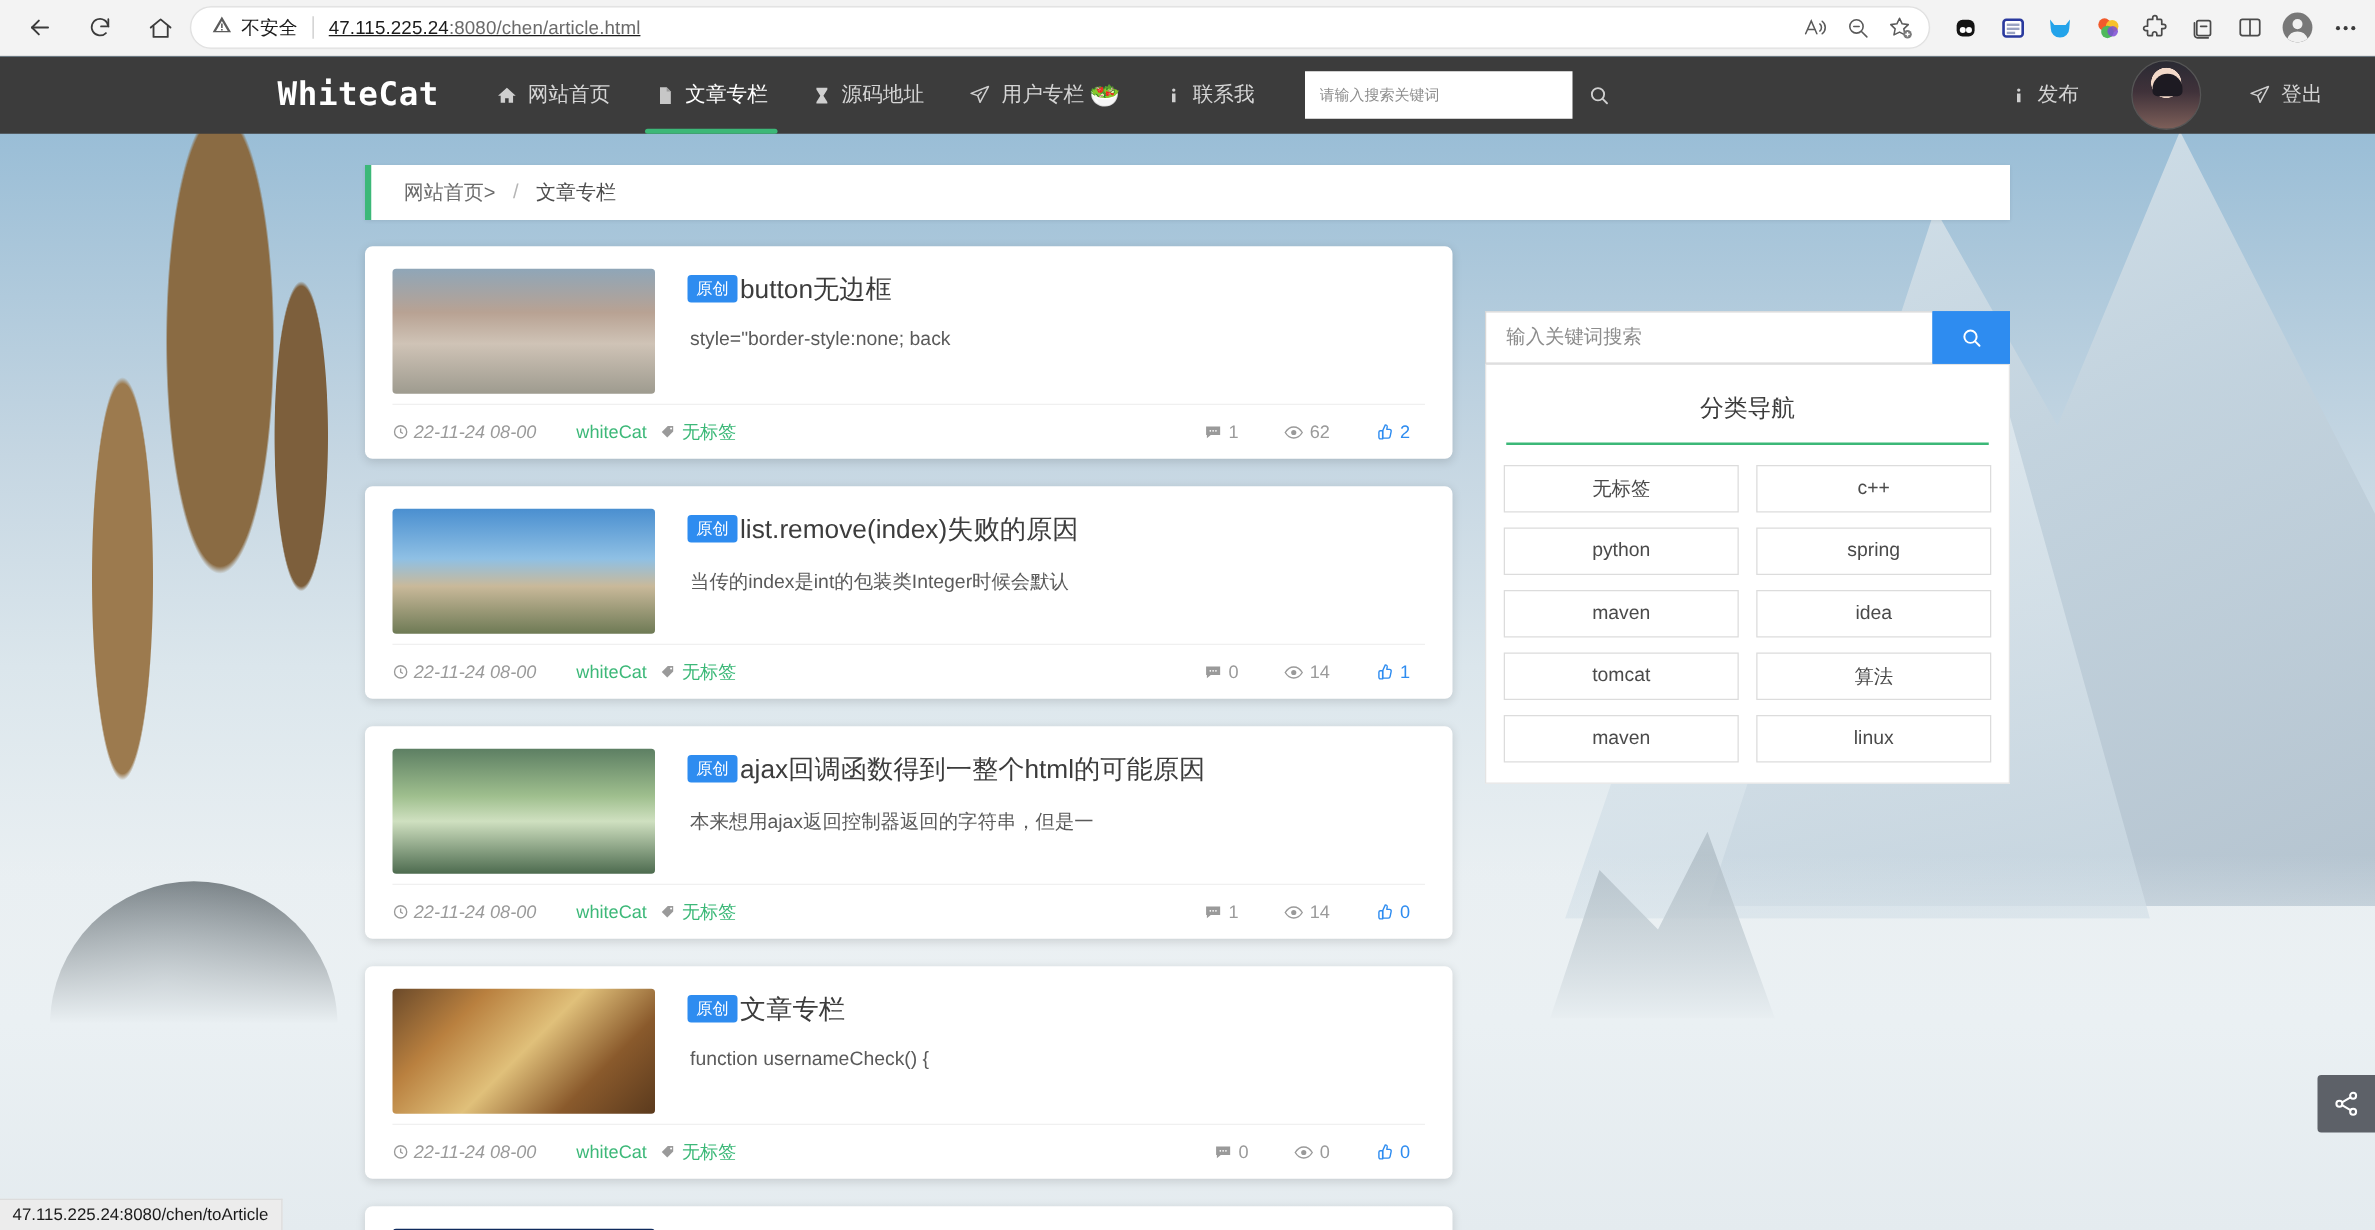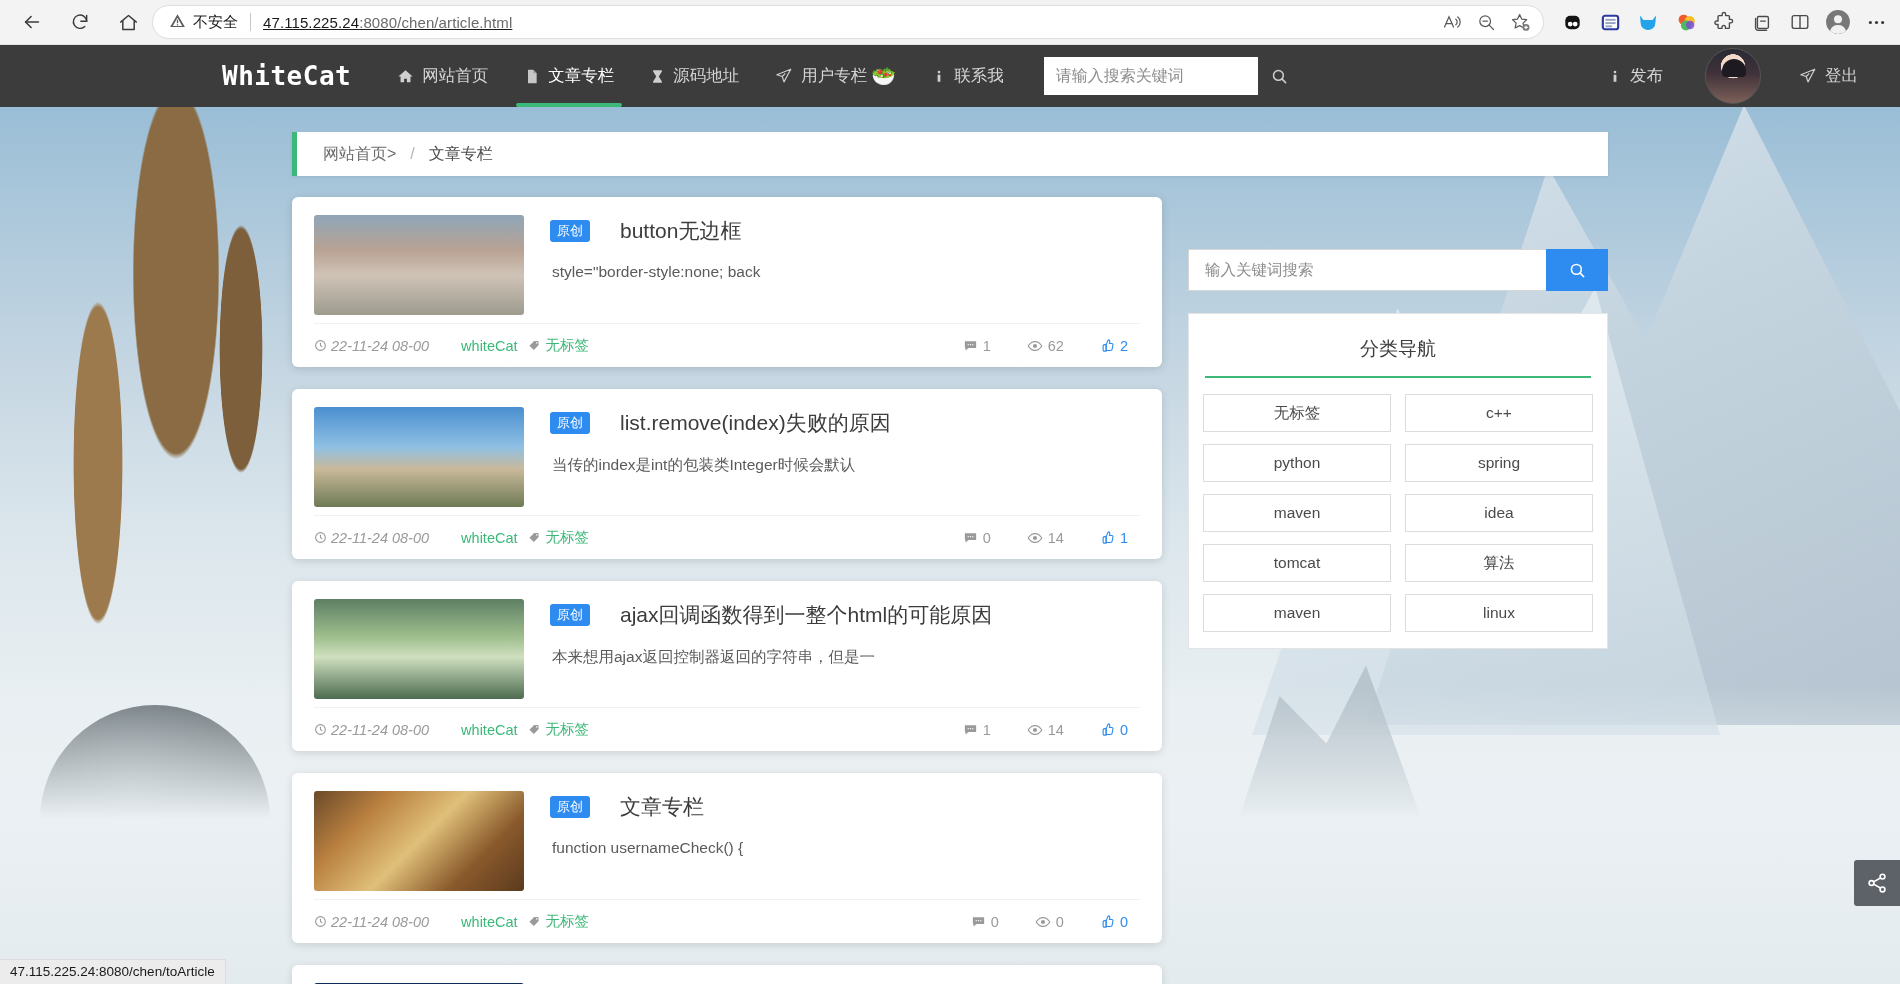--- a/index.html
+++ b/index.html
@@ -123,21 +123,21 @@
   .nav-link.active::after {
     content:""; position:absolute; left:10px; right:10px; bottom:0;
     height:4px; background:#3cb878; border-radius:2px;
   }
   .nav-ico { display:flex; align-items:center; color:#cfcfcf; }
   .nav-emoji { font-size: 20px; margin-left: -4px; }
   #header-search {
     width: 214px; height: 38px;
     background:#fff; border:none; outline:none;
     margin-left: 22px; padding: 0 12px;
-    font-size: 16px; color:#444;
+    font-size: 12px; color:#444;
     font-family:"Liberation Sans",sans-serif;
   }
   #header-search::placeholder { color:#8d8d8d; }
   #header-search-btn {
     width: 44px; height: 62px; display:flex; align-items:center; justify-content:center;
     color:#cfcfcf;
   }
   #header-right { margin-left:auto; display:flex; align-items:center; padding-right:24px; gap:4px; }
   #avatar {
     width: 56px; height: 56px; border-radius: 50%;
@@ -179,21 +179,21 @@
   .thumb {
     width: 210px; height: 100px; flex: none;
     border-radius: 3px; overflow:hidden;
   }
   .t0 { background: linear-gradient(180deg,#8fa6b8 0%, #b8a293 35%, #cfc3b6 60%, #9e9b8f 100%); }
   .t1 { background: linear-gradient(180deg,#4a8fd0 0%, #8fc0e4 40%, #c9b99a 62%, #6e7a55 100%); }
   .t2 { background: linear-gradient(180deg,#5d7f63 0%, #9fbf8e 38%, #cfe0c0 58%, #4d6b4f 100%); }
   .t3 { background: linear-gradient(135deg,#6b4a2a 0%, #b9803f 25%, #e0c07a 50%, #8a5a2c 75%, #5b3a1d 100%); }
   .t4 { background: linear-gradient(180deg,#0f2a5c 0%, #1f4f8f 40%, #5ba0d8 70%, #0c1d3d 100%); }
   .card-main { flex: 1 1 auto; padding-top: 2px; min-width:0; }
-  .title-row { display:flex; align-items:center; gap: 30px; }
+  .title-row { display:flex; align-items:center; gap: 2px; }
   .badge-yuanchuang {
     background:#2e8cf0; color:#fff; font-size: 13px;
     padding: 3px 7px; border-radius: 3px; flex:none; line-height:1.2;
   }
   .card-title {
     font-size: 21px; color:#3c3c3c; font-weight: 400; white-space:nowrap;
     overflow:hidden; text-overflow:ellipsis;
   }
   .card-sub {
     font-size: 15.5px; color:#5a5a5a; margin-top: 18px; margin-left: 2px;
@@ -220,21 +220,21 @@
     flex:1 1 auto; border:1px solid #d6d6d6; border-right:none;
     background:#fff; padding: 0 16px; font-size: 15.5px; color:#444; outline:none;
     font-family:"Liberation Sans",sans-serif;
   }
   #side-search-input::placeholder { color:#8d8d8d; }
   #side-search-btn {
     width: 62px; background:#2e8cf0; border:1px solid #2e8cf0; color:#fff;
     display:flex; align-items:center; justify-content:center;
   }
   #cat-panel {
-    margin-top: 22px; background:#fff; border:1px solid #e4e4e4;
+    background:#fff; border:1px solid #e4e4e4;
     padding: 14px 14px 16px 14px;
   }
   #cat-title {
     text-align:center; font-size: 19px; color:#3c3c3c;
     padding: 8px 0 14px 0; border-bottom: 2px solid #3cb878; margin: 0 2px 16px 2px;
   }
   #cat-grid { display:grid; grid-template-columns: 1fr 1fr; gap: 12px 14px; }
   .cat-item {
     border:1px solid #dcdcdc; height: 38px;
     display:flex; align-items:center; justify-content:center;

